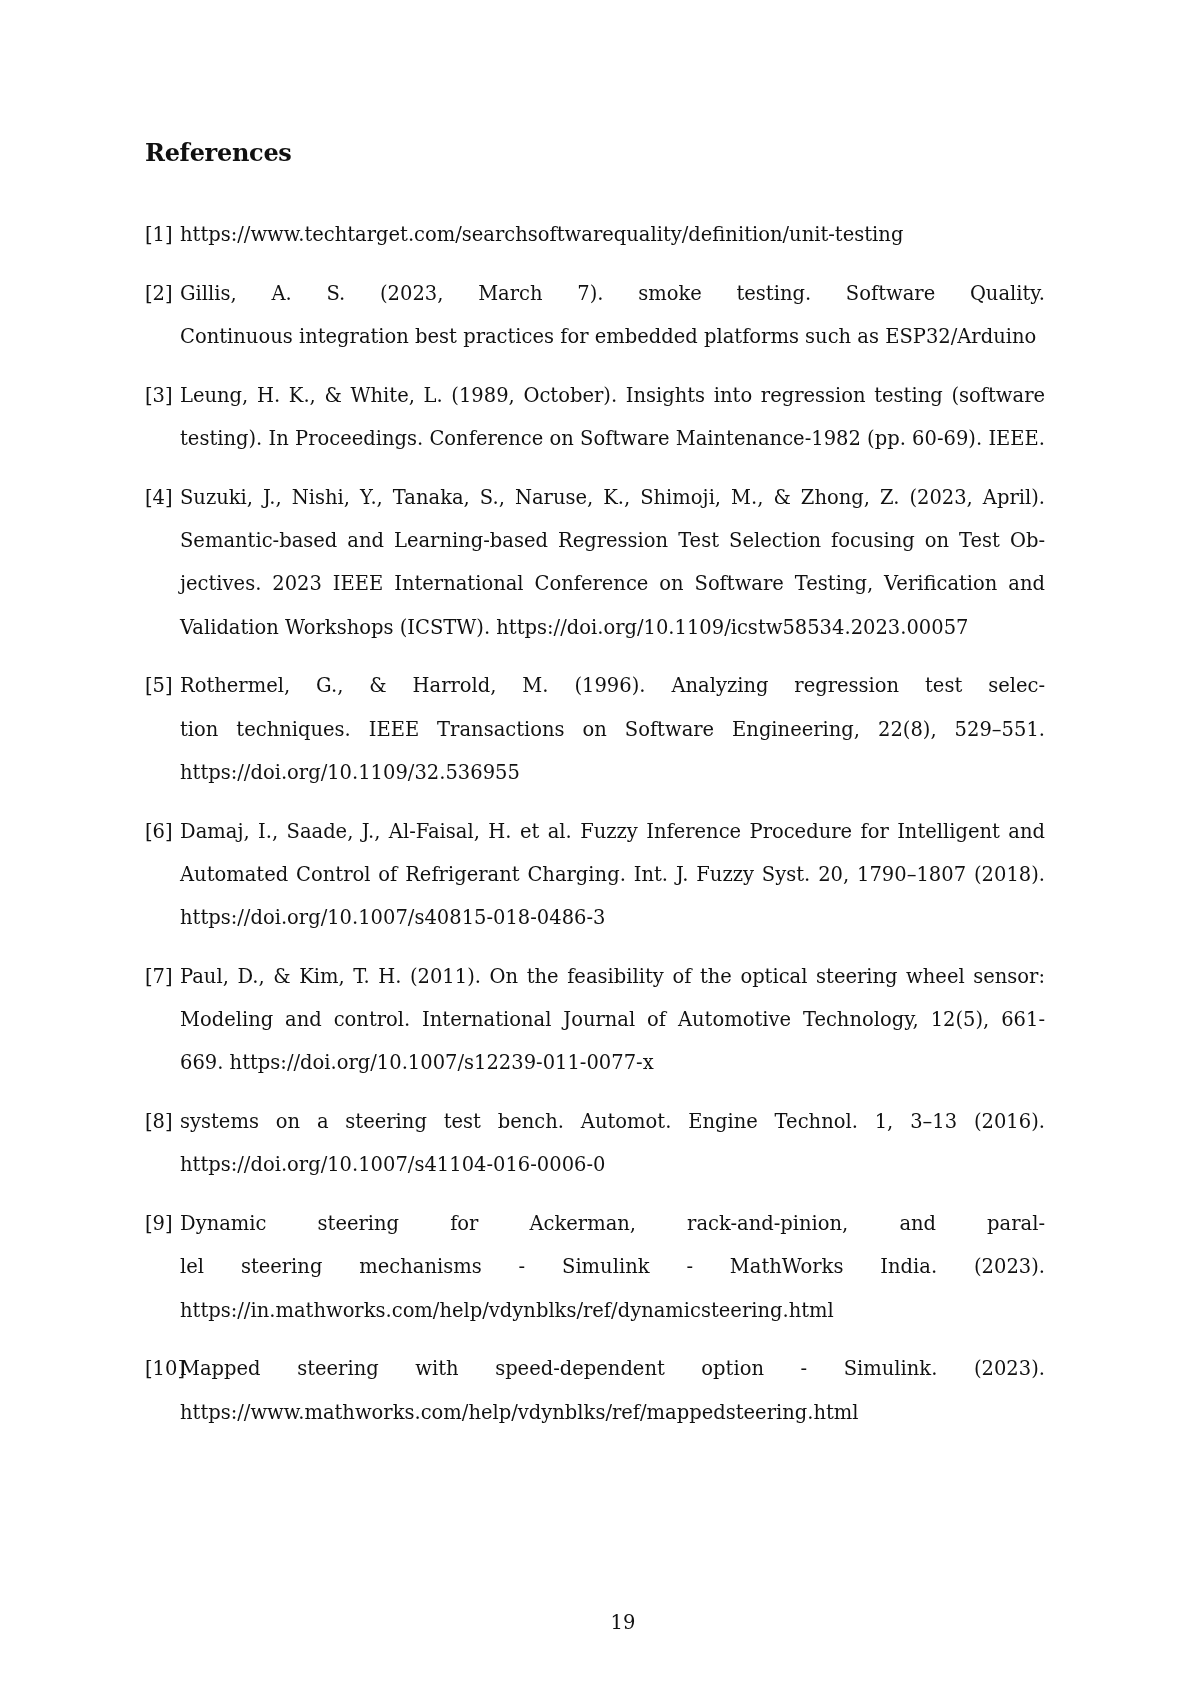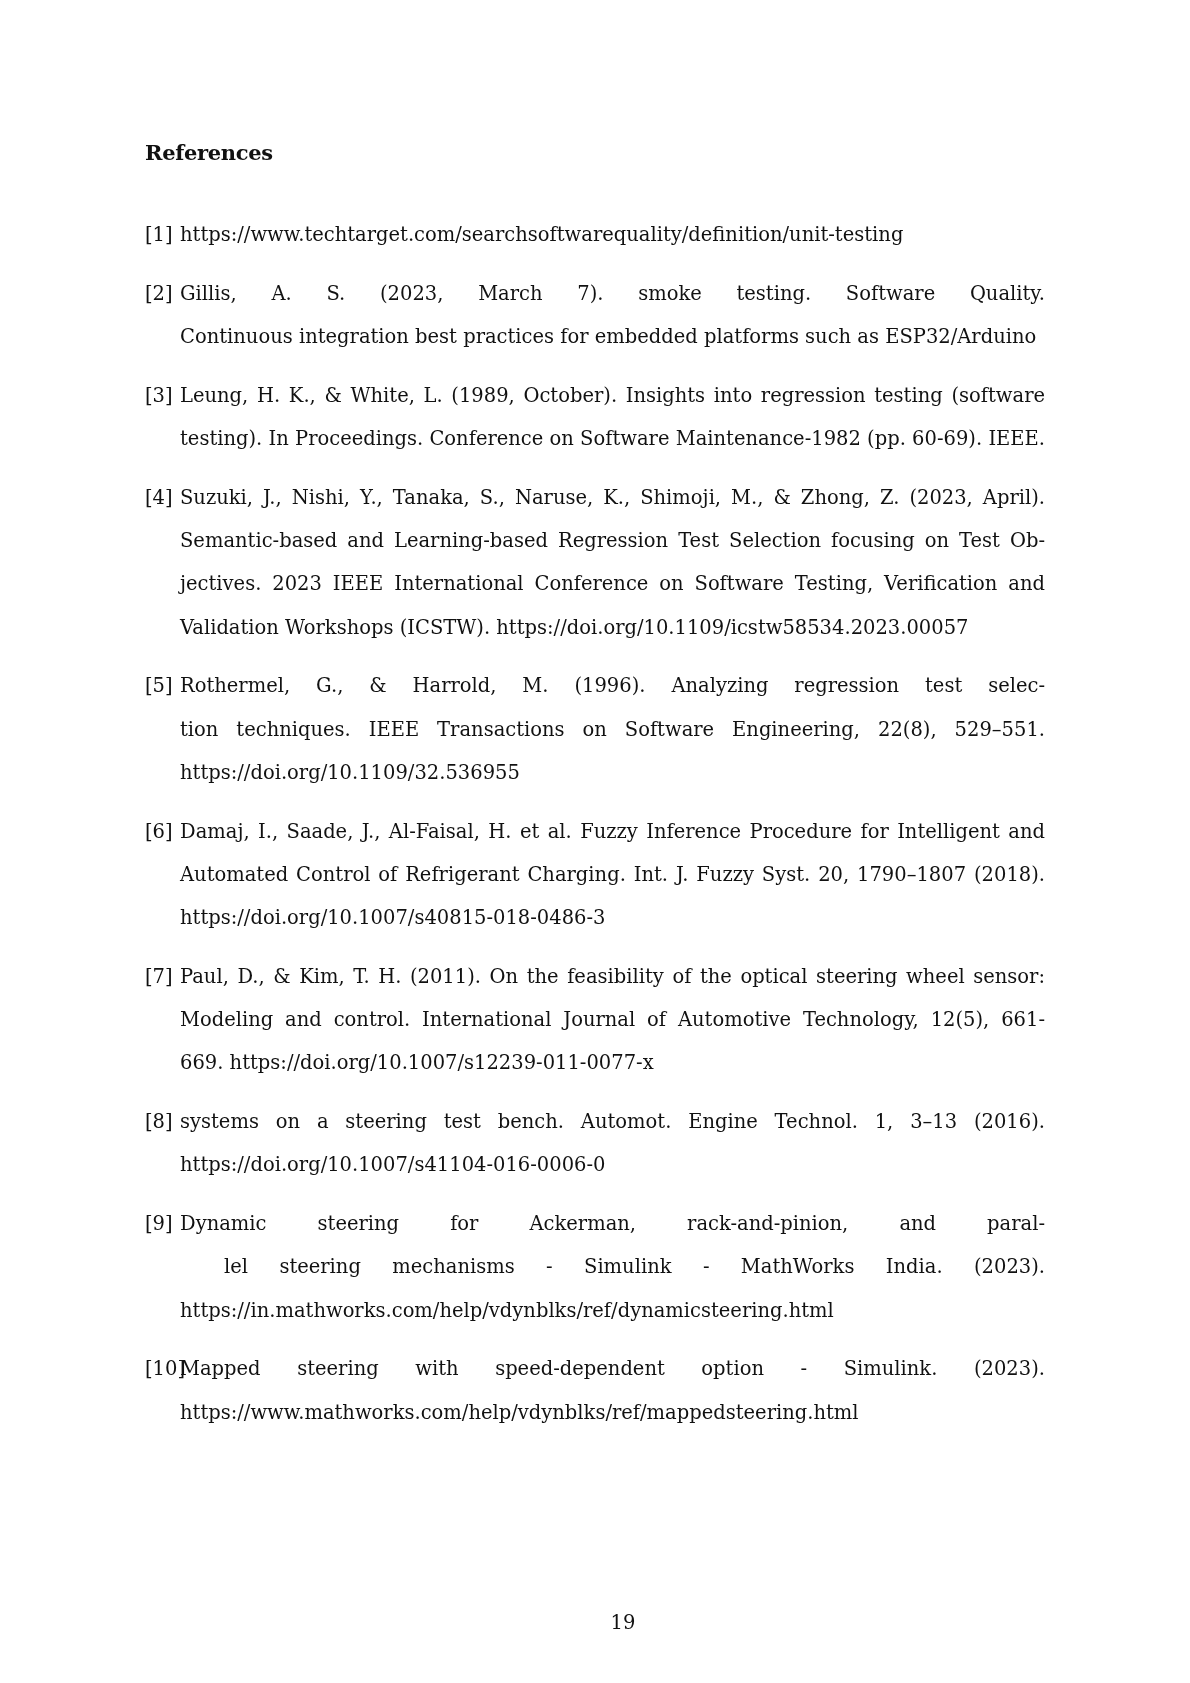--- a/index.html
+++ b/index.html
@@ -1,19 +1,19 @@
 <!DOCTYPE html>
 <html><head>
   <meta charset="utf-8">
   <style>
     html, body { margin: 0; padding: 0; background: #ffffff; }
     body { width: 1190px; height: 1683px; position: relative; overflow: hidden;
            font-family: "DejaVu Serif", "Liberation Serif", serif; color: #111; }
     .heading { position: absolute; left: 145px; top: 133px; margin: 0;
-               font-family: "DejaVu Serif", serif; font-weight: bold; font-size: 21px;
+               font-family: "DejaVu Serif", serif; font-weight: bold; font-size: 24px;
                line-height: 40px; color: #111; letter-spacing: -0.3px; }
     .refs { position: absolute; left: 145px; top: 213px; width: 900px; margin: 0; padding: 0; list-style: none; }
     .ref { position: relative; padding-left: 35px; margin: 0 0 15.4px 0;
            font-size: 19.5px; line-height: 43.3px; text-align: justify;
            text-align-last: left; hyphens: manual; }
     .ref-num { position: absolute; left: 0; top: 0; }
     .ref-line { display: block; text-align: justify; text-align-last: justify; white-space: nowrap; }
     .ref-line.last { text-align-last: left; }
     .page-number { position: absolute; left: 0; width: 1190px; top: 1608px;
                    text-align: center; font-size: 19.5px; line-height: 30px; padding-left: 28px; }
@@ -64,21 +64,21 @@
     <span class="ref-line last" style="white-space: normal;">669. https://doi.org/10.1007/s12239-011-0077-x</span>
   </li>
   <li class="ref">
     <span class="ref-num">[8]</span>
     <span class="ref-line" style="white-space: normal;">systems on a steering test bench. Automot. Engine Technol. 1, 3–13 (2016).</span>
     <span class="ref-line last" style="white-space: normal;">https://doi.org/10.1007/s41104-016-0006-0</span>
   </li>
   <li class="ref">
     <span class="ref-num">[9]</span>
     <span class="ref-line" style="white-space: normal;">Dynamic steering for Ackerman, rack-and-pinion, and paral-</span>
-    <span class="ref-line" style="white-space: normal; margin-left: 44px;">lel steering mechanisms - Simulink - MathWorks India. (2023).</span>
+    <span class="ref-line" style="white-space: normal;">lel steering mechanisms - Simulink - MathWorks India. (2023).</span>
     <span class="ref-line last" style="white-space: normal;">https://in.mathworks.com/help/vdynblks/ref/dynamicsteering.html</span>
   </li>
   <li class="ref">
     <span class="ref-num">[10]</span>
     <span class="ref-line" style="white-space: normal;">Mapped steering with speed-dependent option - Simulink. (2023).</span>
     <span class="ref-line last" style="white-space: normal;">https://www.mathworks.com/help/vdynblks/ref/mappedsteering.html</span>
   </li>
 </ol>
 
 <div class="page-number">19</div>

